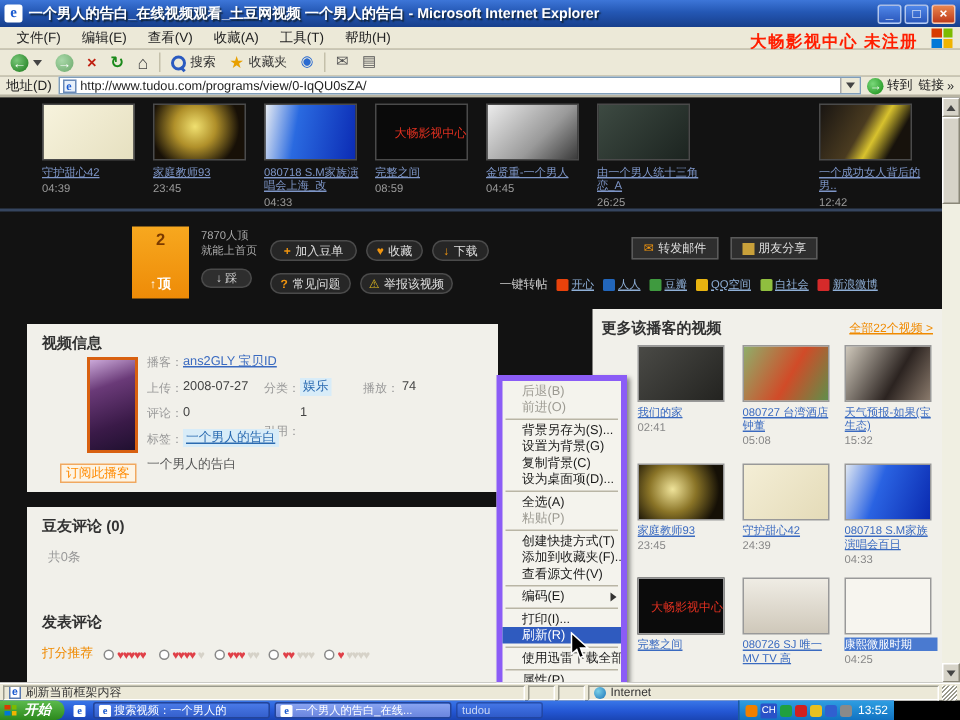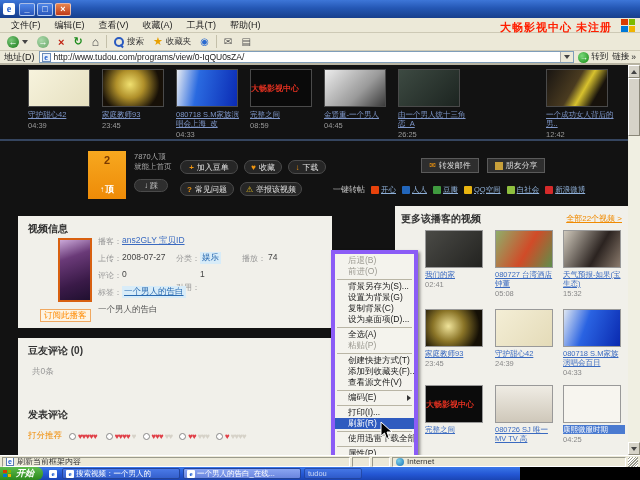--- a/index.html
+++ b/index.html
@@ -56,21 +56,21 @@
     color:#fff;font-size:8px;line-height:11px;text-align:center}
   .links{display:flex;align-items:center;gap:2px;font-size:8.5px}
 
   
   .viewport{position:absolute;left:0;top:65px;width:640px;height:390px;background:#121212;overflow:hidden}
   .hl-line{position:absolute;left:0;top:74px;width:628px;height:2px;background:#35455f}
 
   
   .sc{position:absolute;top:4px;width:68px}
   .sc-img{width:62px;height:38px;border:1px solid #4a4a4a}
-  .ov-red{display:block;color:#e03020;font-weight:bold;font-size:8px;text-align:left;margin-top:13px;white-space:nowrap}
+  .ov-red{display:block;color:#e03020;font-weight:normal;font-size:8px;text-align:right;margin-top:13px;white-space:nowrap}
   .sc-t{display:block;font-size:7.5px;color:#7e96c8;text-decoration:underline;line-height:9px;max-height:18px;overflow:hidden;margin-top:3px}
   .sc-d{font-size:7.5px;color:#9a9a9a;margin-top:2px}
 
   
   .digg-box{position:absolute;left:88px;top:86px;width:38px;height:48px;background:linear-gradient(#f7a81f,#ee8b07);
     display:flex;flex-direction:column;align-items:center;justify-content:space-between;padding:3px 0}
   .dcount{color:#7a3a00;font-size:11px;font-weight:bold}
   .dlab{color:#fff;font-size:9px;font-weight:bold;display:flex;align-items:center;gap:1px}
   .dlab .ar{font-size:8px}
   .digg-txt{position:absolute;left:134px;top:87px;color:#a8a8a8;font-size:7.5px;line-height:10px}
@@ -144,21 +144,21 @@
   .statusbar{position:absolute;left:0;top:455px;width:640px;height:12px;background:#ece9d8;border-top:1px solid #fff;
     display:flex;align-items:center;gap:2px;padding:0 2px;font-size:8px;color:#333}
   .sz{border:1px solid;border-color:#9a9a8c #fff #fff #9a9a8c;height:10px;display:flex;align-items:center;gap:3px;padding:0 3px;overflow:hidden;white-space:nowrap}
   .z1{width:348px}.z2{width:18px}.z3{width:18px}.z4{flex:1}
   .doc-ico{width:8px;height:9px;background:#fff;border:1px solid #5a7ab0;color:#1a5ad0;font-size:7px;line-height:8px;
     text-align:center;font-weight:bold;flex:none}
   .globe{width:8px;height:8px;border-radius:50%;background:radial-gradient(circle at 35% 35%,#7ad0e8,#1a72b8);flex:none}
   .grip{width:10px;height:10px;background:repeating-linear-gradient(135deg,#fff 0 1px,#9a9a8c 1px 2px)}
 
   
-  .taskbar{position:absolute;left:0;top:467px;width:520px;height:13px;display:flex;align-items:center;
+  .taskbar{position:absolute;left:0;top:467px;width:596px;height:13px;display:flex;align-items:center;
     background:linear-gradient(180deg,#3a77e8,#2457d4 55%,#1a45b4)}
   .start{height:13px;background:linear-gradient(180deg,#5cbb4c,#2c891d);color:#fff;font-weight:bold;font-style:italic;
     font-size:9px;padding:0 9px 0 16px;border-radius:0 6px 6px 0;position:relative;display:flex;align-items:center}
   .sflag{position:absolute;left:3px;top:3px;width:8px;height:7px;display:grid;grid-template:1fr 1fr / 1fr 1fr;gap:1px}
   .ql{width:12px;height:11px;margin-left:4px;display:flex;align-items:center;justify-content:center}
   .task{height:11px;margin-left:3px;background:linear-gradient(#4a7ae8,#3560cc);border:1px solid #23449a;border-radius:2px;
     color:#fff;font-size:7.5px;display:flex;align-items:center;gap:2px;padding:0 3px;width:118px;overflow:hidden;white-space:nowrap}
   .task.active{background:linear-gradient(#8aa5f2,#6a85de)}
   .task.dim{width:58px;opacity:.75}
   .tico{width:8px;height:8px;background:#fff;color:#1a5ad0;font-size:7px;line-height:8px;text-align:center;
@@ -167,20 +167,21 @@
     display:flex;align-items:center;gap:2px;padding:0 4px}
   .ti{width:8px;height:8px;border-radius:2px;flex:none}
   .ti-ch{width:11px;height:10px;background:#2a52c8;color:#fff;font-size:6.5px;line-height:10px;text-align:center;border-radius:1px}
   .clock{color:#fff;font-size:8px;margin-left:2px}
 </style>
 </head>
 <body>
 
 <div class="titlebar">
   <span class="ie-sq">e</span>
+  <span class="tb-title">一个男人的告白_在线视频观看_土豆网视频 一个男人的告白 - Microsoft Internet Explorer</span>
   <span class="winbtns">
     <span class="wb wb-min">_</span>
     <span class="wb wb-max">□</span>
     <span class="wb wb-close">×</span>
   </span>
 </div>
 
 <div class="menubar">
   <span class="mi">文件(F)</span>
   <span class="mi">编辑(E)</span>
@@ -545,13 +546,23 @@
       <span class="tico">e</span>
       <span>搜索视频：一个男人的</span>
     </span>
   <span class="task active">
       <span class="tico">e</span>
       <span>一个男人的告白_在线...</span>
     </span>
   <span class="task dim">
       <span>tudou</span>
     </span>
+  <span class="tray">
+    <span class="ti" style="background:#f08000"></span>
+    <span class="ti-ch">CH</span>
+    <span class="ti" style="background:#20a040"></span>
+    <span class="ti" style="background:#d02020"></span>
+    <span class="ti" style="background:#e8c020"></span>
+    <span class="ti" style="background:#3060d0"></span>
+    <span class="ti" style="background:#8a8a8a"></span>
+    <span class="clock">13:52</span>
+  </span>
 </div>
 
 </body></html>

